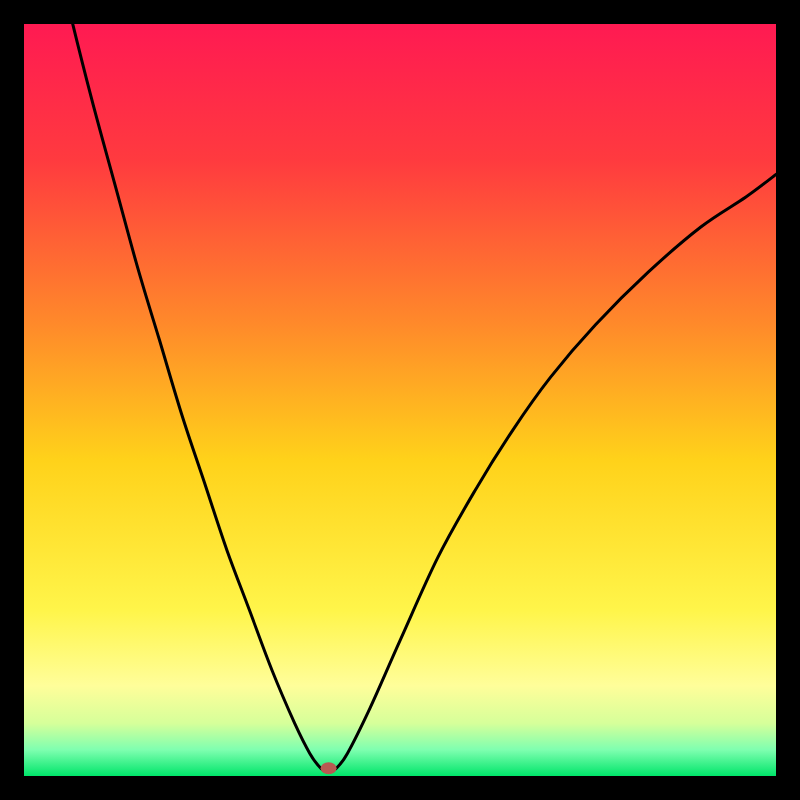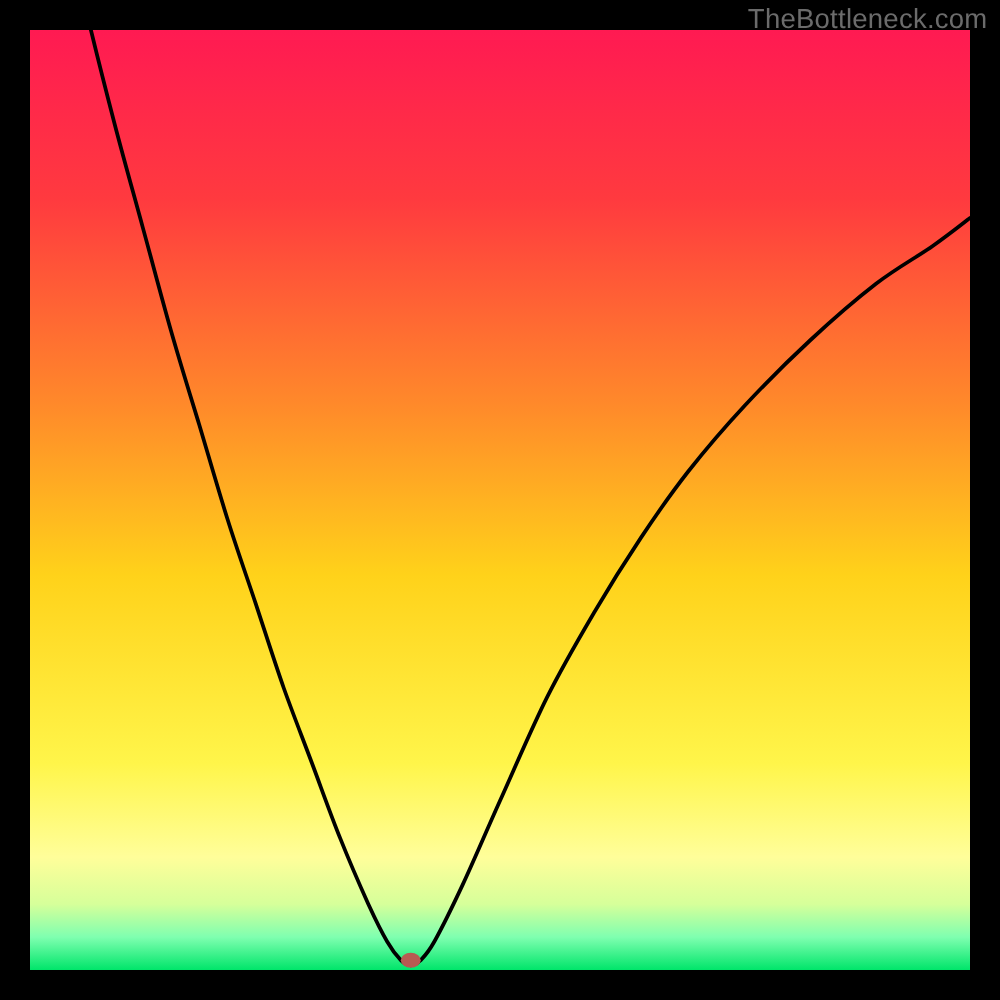--- a/index.html
+++ b/index.html
@@ -53,14 +53,13 @@
             <stop offset="93.00%" stop-color="#d6ff9a"></stop>
             <stop offset="96.50%" stop-color="#7fffb0"></stop>
             <stop offset="100.00%" stop-color="#00e56a"></stop>
           </linearGradient>
       </defs>
       <rect id="bg-rect" x="0" y="0" width="752" height="752" fill="url(#bg-grad)"></rect>
       <path id="curve" fill="none" stroke="#000" stroke-width="3" stroke-linejoin="round" stroke-linecap="round" d="M 0.0 -225.6 C 3.8 -206.8, 15.0 -147.9, 22.6 -112.8 C 30.1 -77.7, 37.6 -46.4, 45.1 -15.0 C 52.6 16.3, 60.2 46.4, 67.7 75.2 C 75.2 104.0, 82.7 130.3, 90.2 157.9 C 97.8 185.5, 105.3 214.3, 112.8 240.6 C 120.3 267.0, 127.8 290.8, 135.4 315.8 C 142.9 340.9, 150.4 367.2, 157.9 391.0 C 165.4 414.9, 173.0 436.2, 180.5 458.7 C 188.0 481.3, 195.5 505.1, 203.0 526.4 C 210.6 547.7, 218.1 566.5, 225.6 586.6 C 233.1 606.6, 240.6 627.9, 248.2 646.7 C 255.7 665.5, 264.5 685.6, 270.7 699.4 C 277.0 713.1, 281.4 721.9, 285.8 729.4 C 290.1 737.0, 293.9 741.3, 297.0 744.5 C 300.2 747.6, 302.1 748.2, 304.6 748.2 C 307.1 748.2, 308.9 747.6, 312.1 744.5 C 315.2 741.3, 317.7 739.5, 323.4 729.4 C 329.0 719.4, 337.1 703.1, 345.9 684.3 C 354.7 665.5, 364.7 641.7, 376.0 616.6 C 387.3 591.6, 401.1 559.0, 413.6 533.9 C 426.1 508.9, 438.7 487.5, 451.2 466.2 C 463.7 444.9, 476.3 424.9, 488.8 406.1 C 501.3 387.3, 512.6 371.0, 526.4 353.4 C 540.2 335.9, 555.2 318.3, 571.5 300.8 C 587.8 283.3, 606.6 264.5, 624.2 248.2 C 641.7 231.9, 660.5 215.6, 676.8 203.0 C 693.1 190.5, 709.4 181.7, 721.9 173.0 C 734.5 164.2, 747.0 154.2, 752.0 150.4"></path>
       <ellipse id="min-dot" rx="8" ry="6" cx="304.6" cy="744.2" fill="#b85a52"></ellipse>
     </svg>
   </div>
-  <div class="watermark">TheBottleneck.com</div>
 </div>
 
 </body></html>

